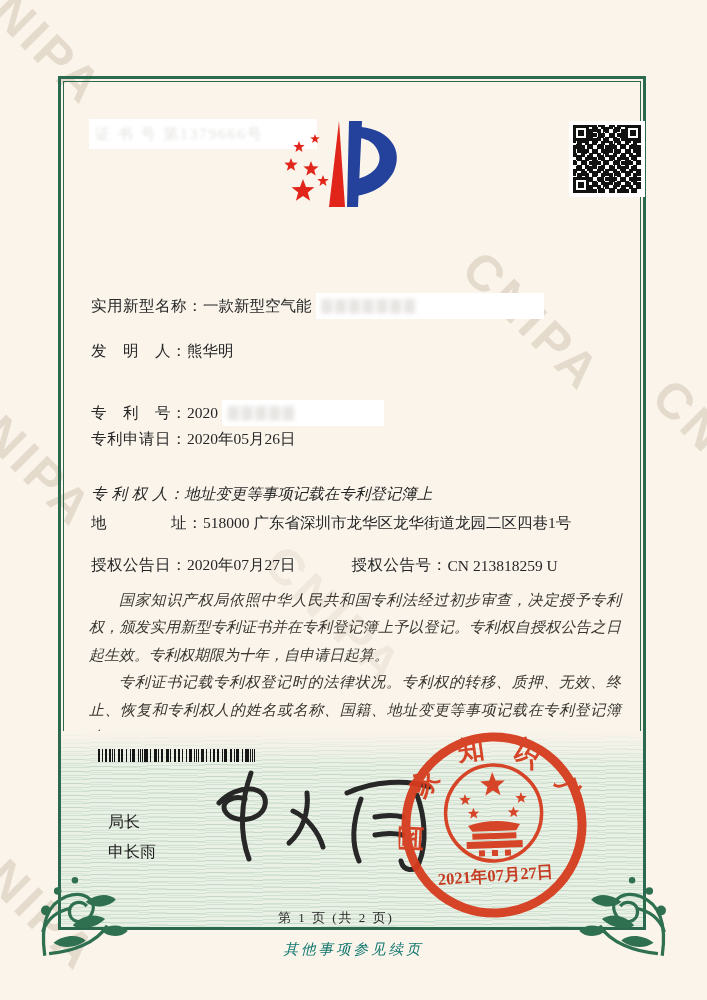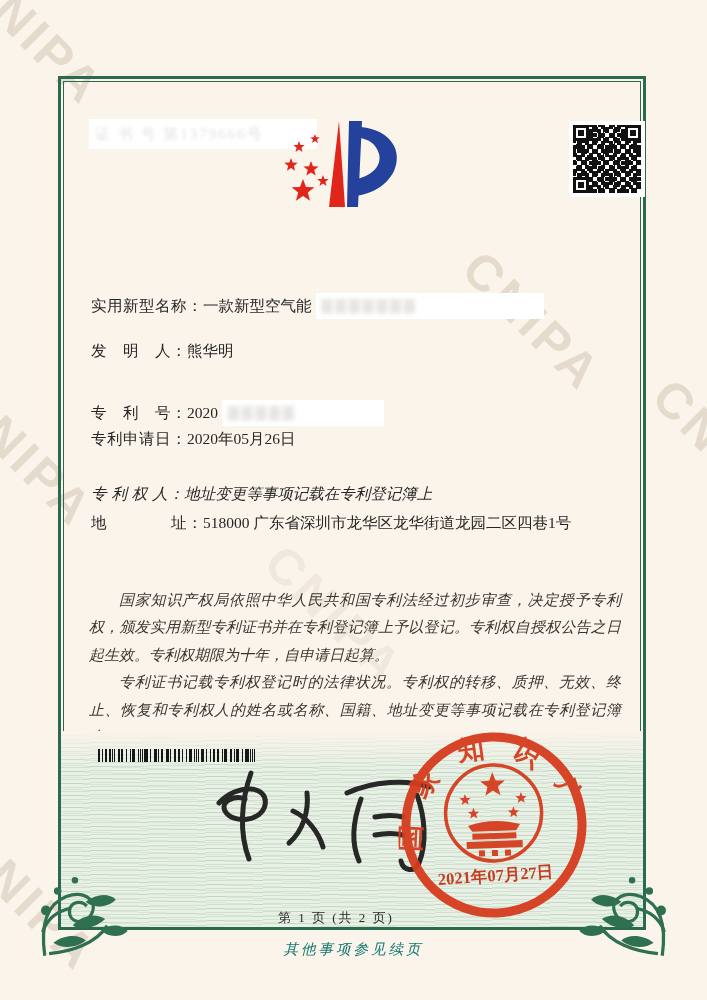--- a/index.html
+++ b/index.html
@@ -156,29 +156,39 @@
       <span>2020年05月26日</span>
   </div>
   <div class="field-row" style="top:405px;font-style:italic;">
     <span class="lab">专 利 权 人：</span>
       <span>地址变更等事项记载在专利登记簿上</span>
   </div>
   <div class="field-row" style="top:434px;text-align:center;">
     <span class="lab">地　　　　址：</span>
       <span>518000  广东省深圳市龙华区龙华街道龙园二区四巷1号</span>
   </div>
+  <div class="field-row" style="top:476px;">
+    <span class="lab">授权公告日：</span>
+      <span>2020年07月27日</span>
+    <span class="lab pair2">授权公告号：</span>
+      <span>CN 213818259 U</span>
+  </div>
 
   <div class="bodytext">
     <p>国家知识产权局依照中华人民共和国专利法经过初步审查，决定授予专利权，颁发实用新型专利证书并在专利登记簿上予以登记。专利权自授权公告之日起生效。专利权期限为十年，自申请日起算。</p>
     <p>专利证书记载专利权登记时的法律状况。专利权的转移、质押、无效、终止、恢复和专利权人的姓名或名称、国籍、地址变更等事项记载在专利登记簿上。</p>
   </div>
 
   <div class="band">
     <div class="barcode"></div>
 
+    <div class="signer">
+      <div>局长</div>
+      <div>申长雨</div>
+    </div>
 
     <svg class="signature" viewBox="0 0 256 118">
       <g fill="none" stroke="#181818" stroke-width="5" stroke-linecap="round" opacity=".92">
         <path d="M30 44 C48 24 80 26 76 46 C73 62 44 66 36 52 C31 42 46 36 56 40"></path>
         <path d="M62 14 C52 42 50 74 60 100"></path>
         <path d="M118 34 C120 52 114 72 100 84"></path>
         <path d="M104 52 C118 58 130 74 134 88"></path>
         <path d="M158 34 C184 22 218 20 240 28"></path>
         <path d="M172 40 C164 62 162 84 170 102"></path>
         <path d="M228 36 C236 58 238 84 230 104 C226 114 214 112 212 102"></path>

